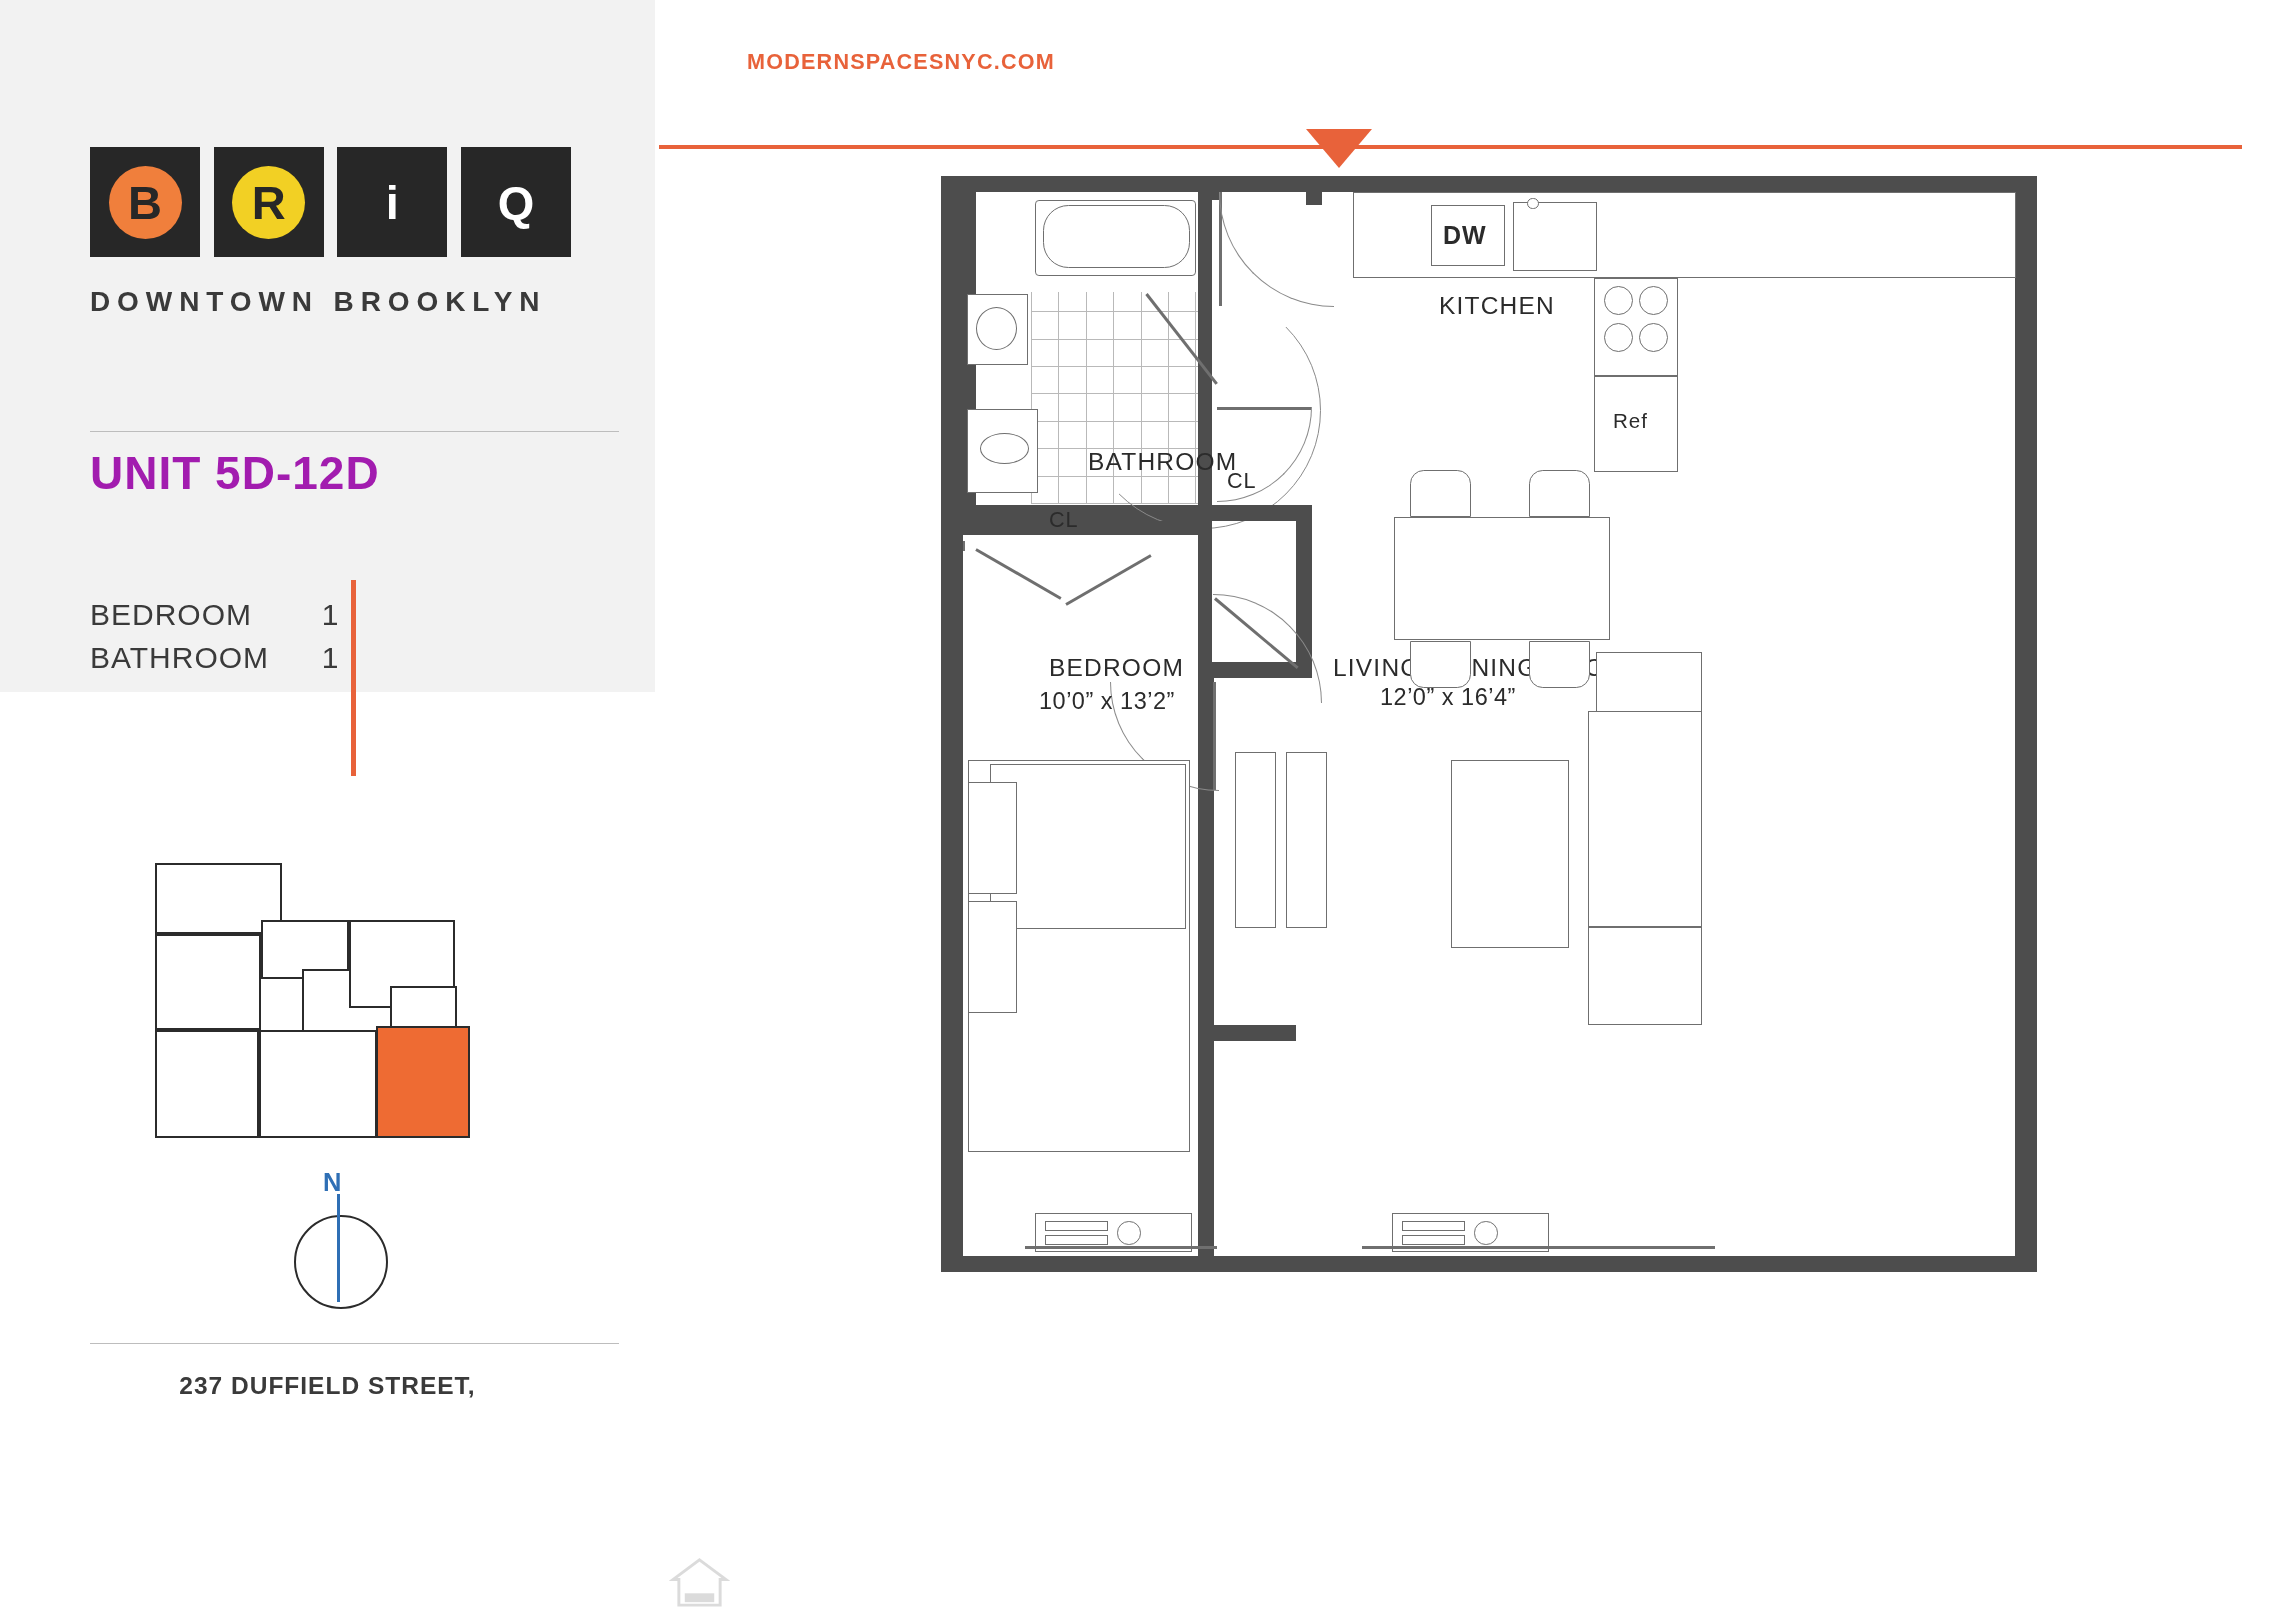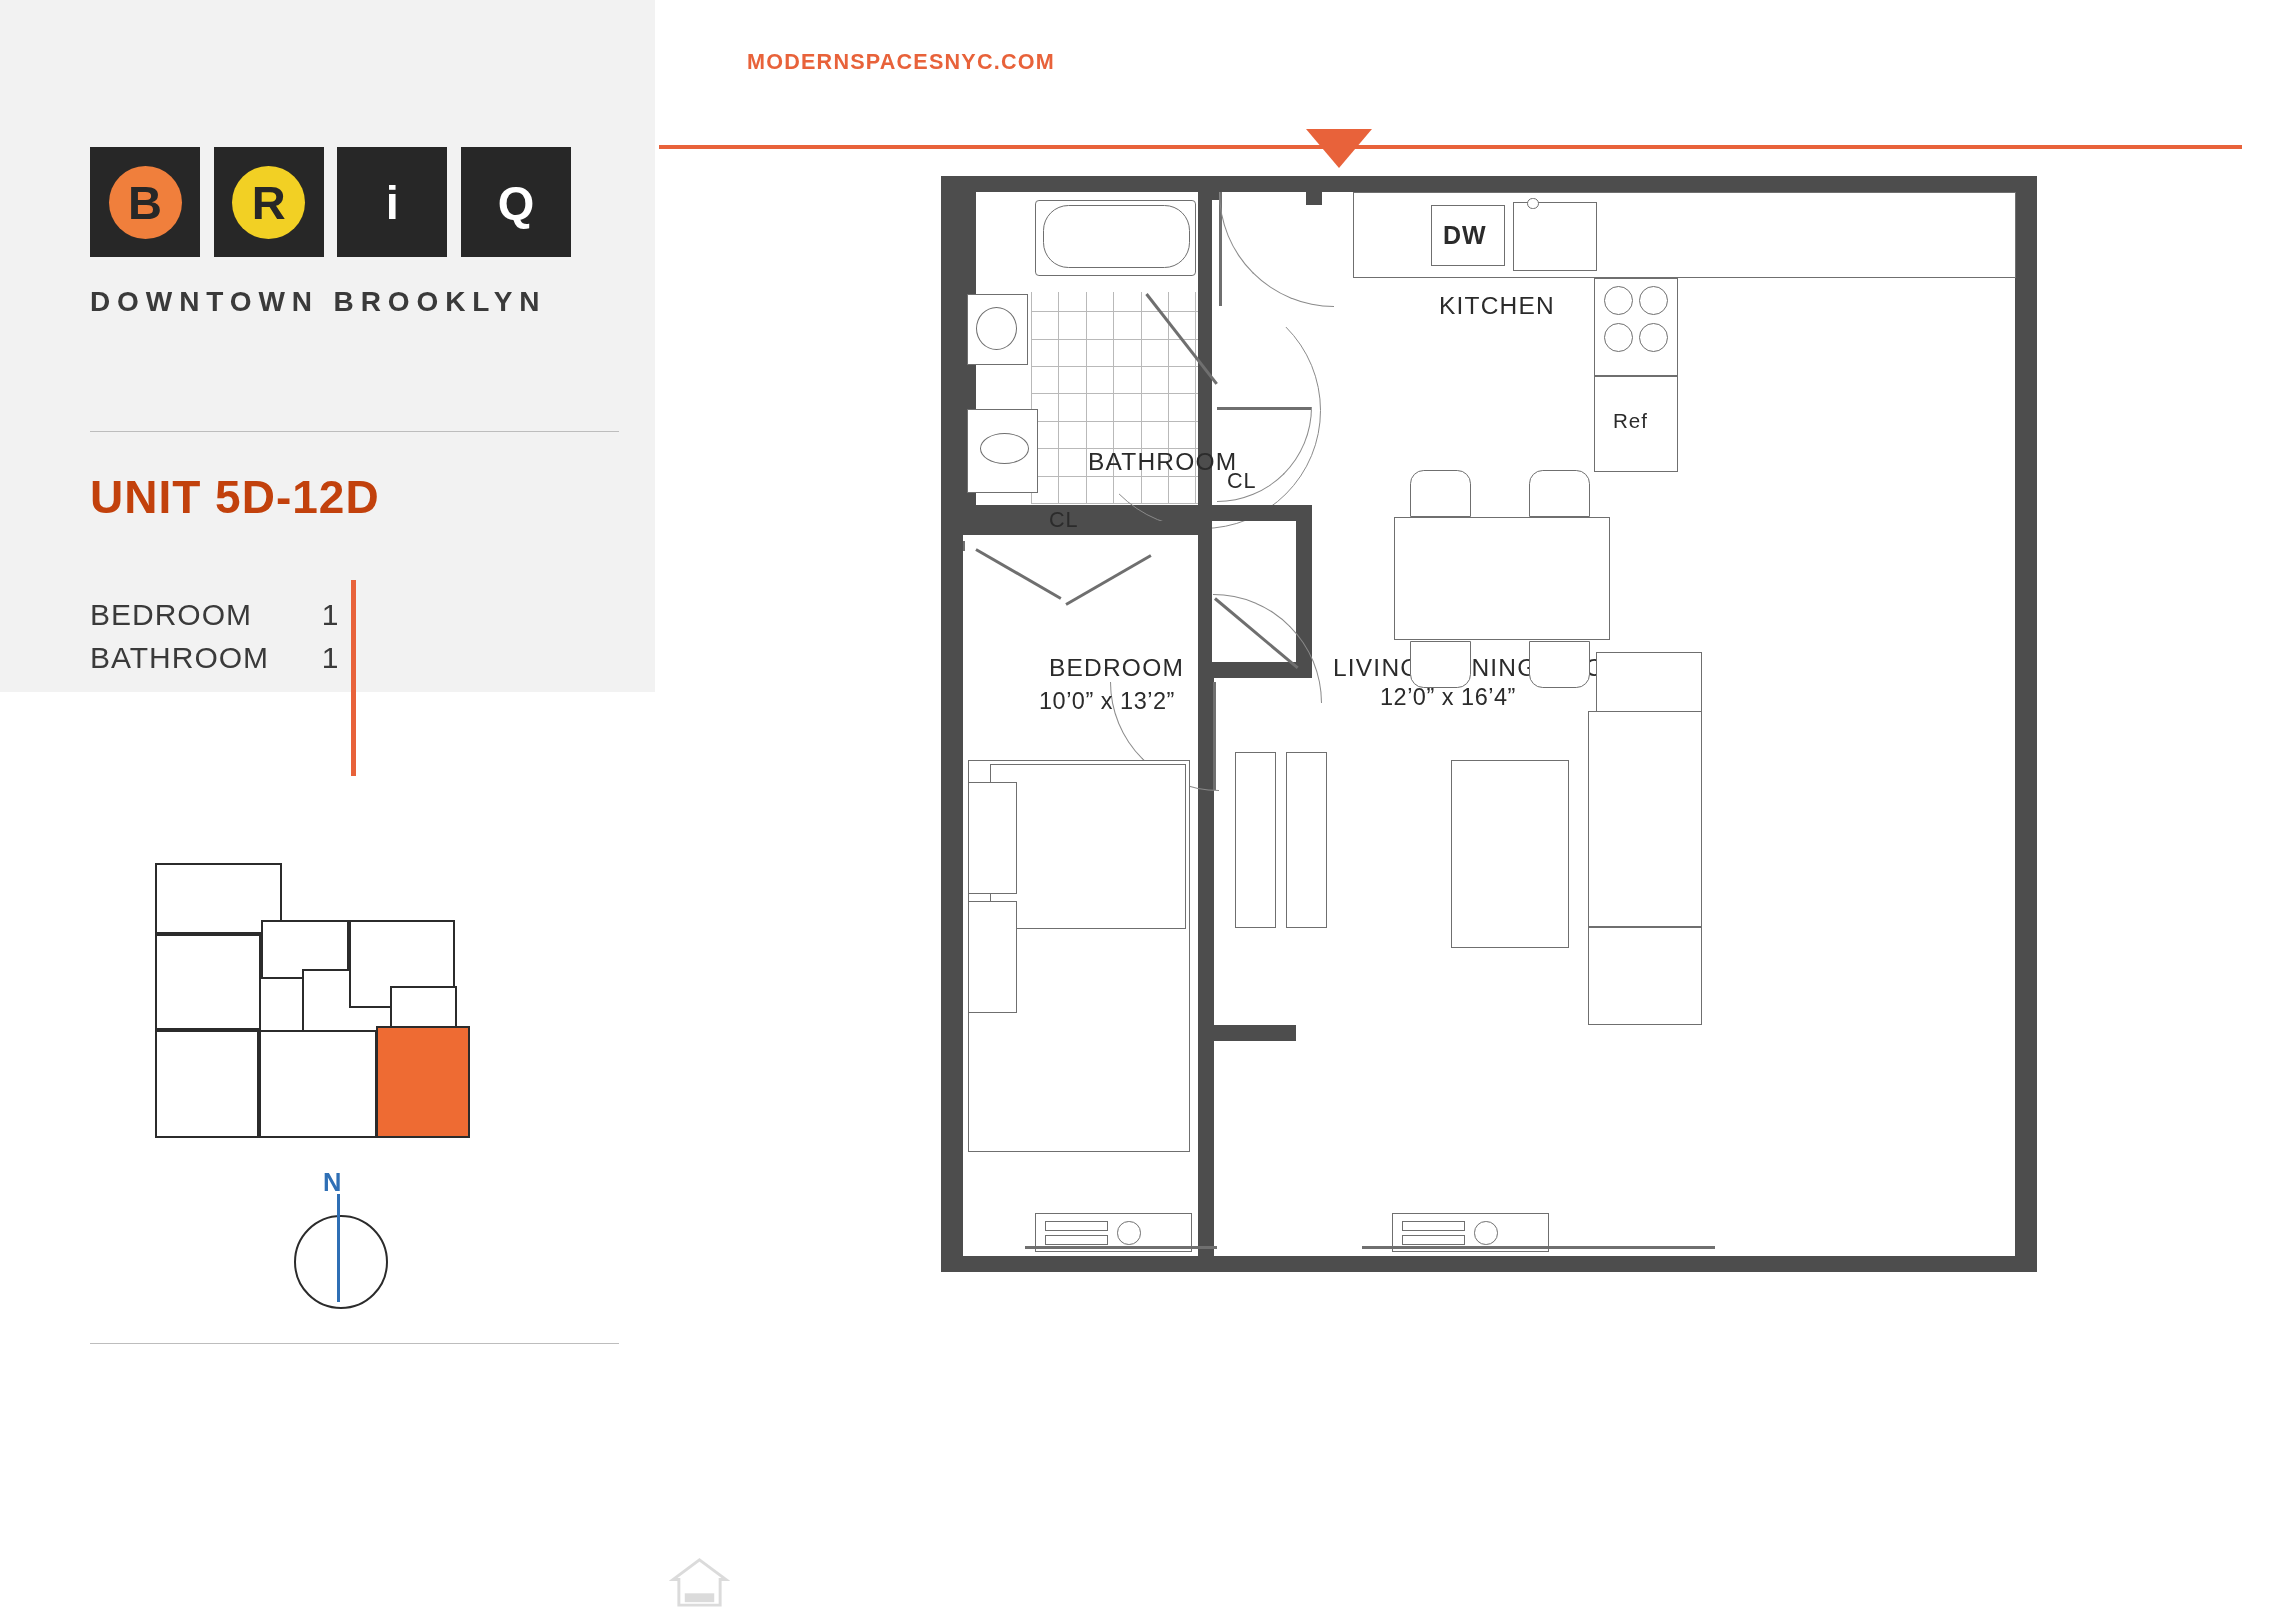--- a/index.html
+++ b/index.html
@@ -16,21 +16,21 @@
   .tile-i{background:#272727;}
   .tile-q{background:#272727;}
   .circ{width:73px;height:73px;border-radius:50%;display:flex;align-items:center;justify-content:center;font-weight:bold;font-size:47px;color:#272727;font-family:"Liberation Sans",sans-serif;}
   .circ-orange{background:#f07f3c;}
   .circ-yellow{background:#f2d024;}
   .plainletter{color:#ffffff;font-weight:bold;font-size:47px;font-family:"Liberation Sans",sans-serif;}
   .logo-sub{position:absolute;left:90px;top:286px;font-size:28px;letter-spacing:6.9px;font-weight:bold;color:#3a3a3a;}
 
   .hr{position:absolute;background:#bdbdbd;height:1px;}
 
-  .unit-title{position:absolute;left:90px;top:470px;font-size:46px;font-weight:bold;color:#c2410c;letter-spacing:1px;}
+  .unit-title{position:absolute;left:90px;top:446px;font-size:46px;font-weight:bold;color:#a21caf;letter-spacing:1px;}
   .specs{position:absolute;left:90px;top:593px;width:294px;font-size:30px;color:#3a3a3a;letter-spacing:1px;}
   .spec-row{display:flex;align-items:center;height:43px;}
   .spec-label{width:211px;}
   .spec-val{width:59px;text-align:center;}
   .spec-bar{position:absolute;left:351px;top:580px;width:4.9px;height:196px;background:#e8623a;}
 
   
   .keyplan{position:absolute;left:145px;top:863px;width:353px;height:294px;}
   .kp{position:absolute;border:2px solid #2b2b2b;box-sizing:border-box;background:#ffffff;}
   .kp-hi{background:#ee6b33;}
@@ -118,20 +118,21 @@
       <div class="kp" style="left:114px;top:167px;width:118px;height:108px;"></div>
       <div class="kp kp-hi" style="left:231px;top:163px;width:94px;height:112px;"></div>
     </div>
 
     <div class="compass-n">N</div>
     <div class="compass"></div>
     <div class="compass-needle"></div>
 
     <div class="hr" style="left:90px;top:1343px;width:529px;"></div>
 
+    <div class="addr1">237 DUFFIELD STREET,</div>
   </div>
 
   <div class="site-url">MODERNSPACESNYC.COM</div>
   <div class="header-rule"></div>
 
   <div class="plan">
 
     <div class="arrow-marker" style="left:365px;top:-47px;"></div>
 
     <div class="wall" style="left:0px;top:0px;width:1096px;height:15.7px;"></div>

